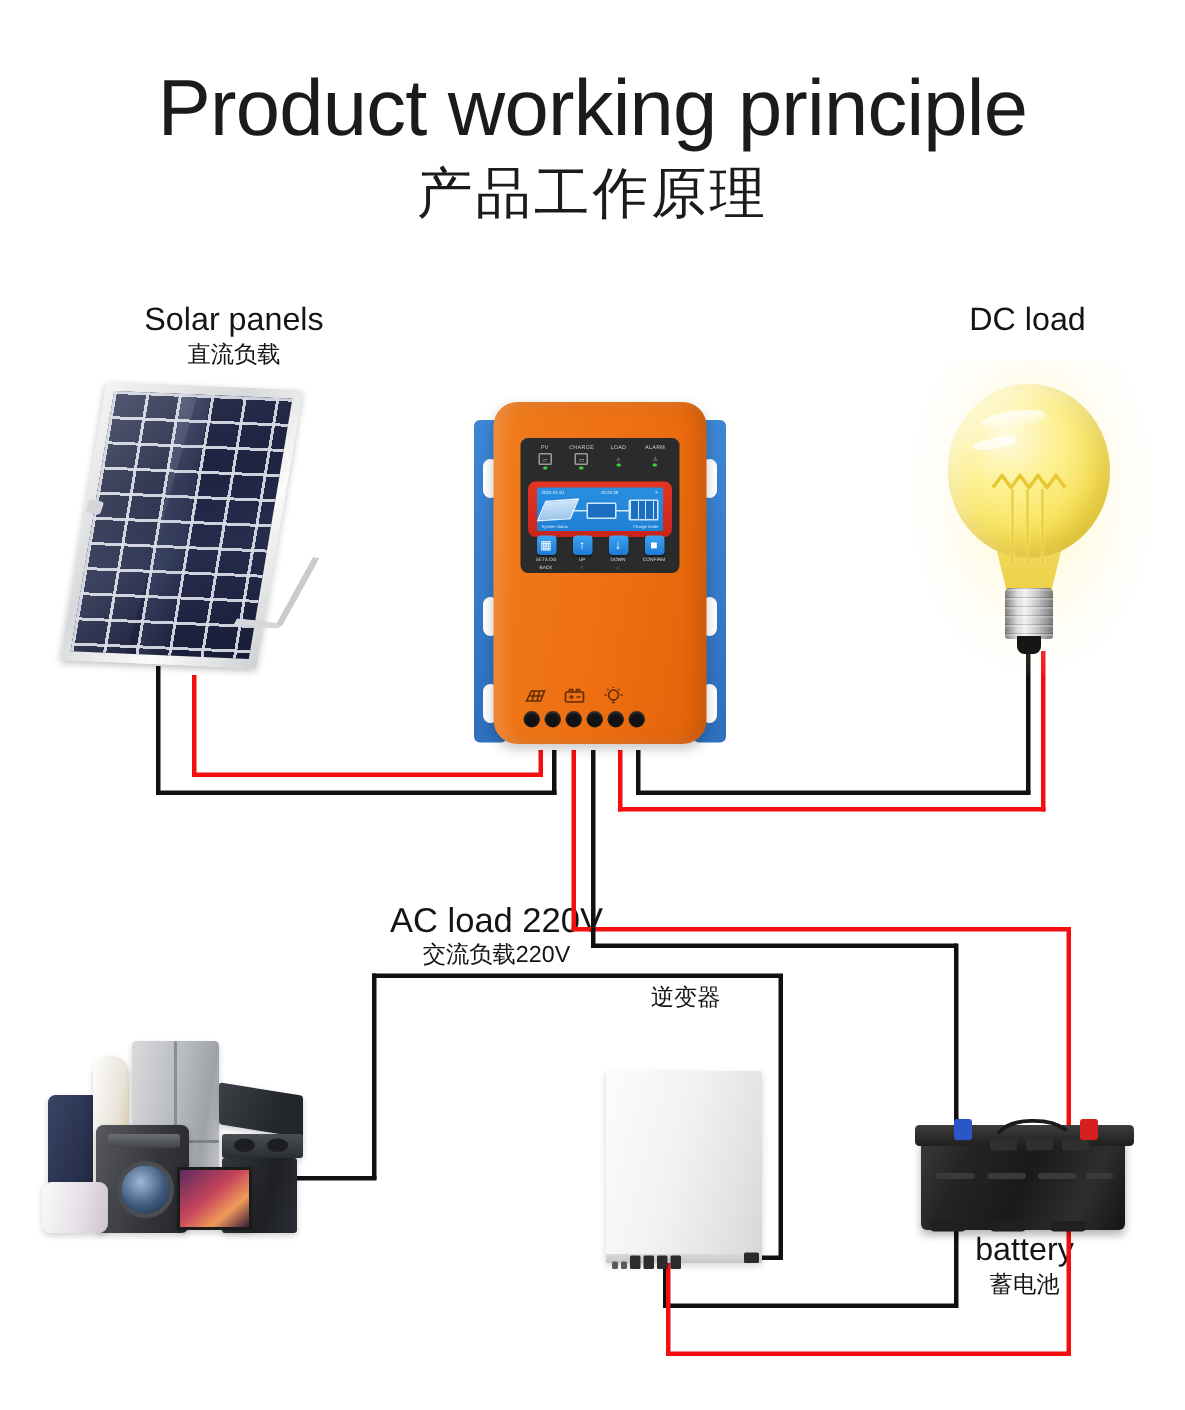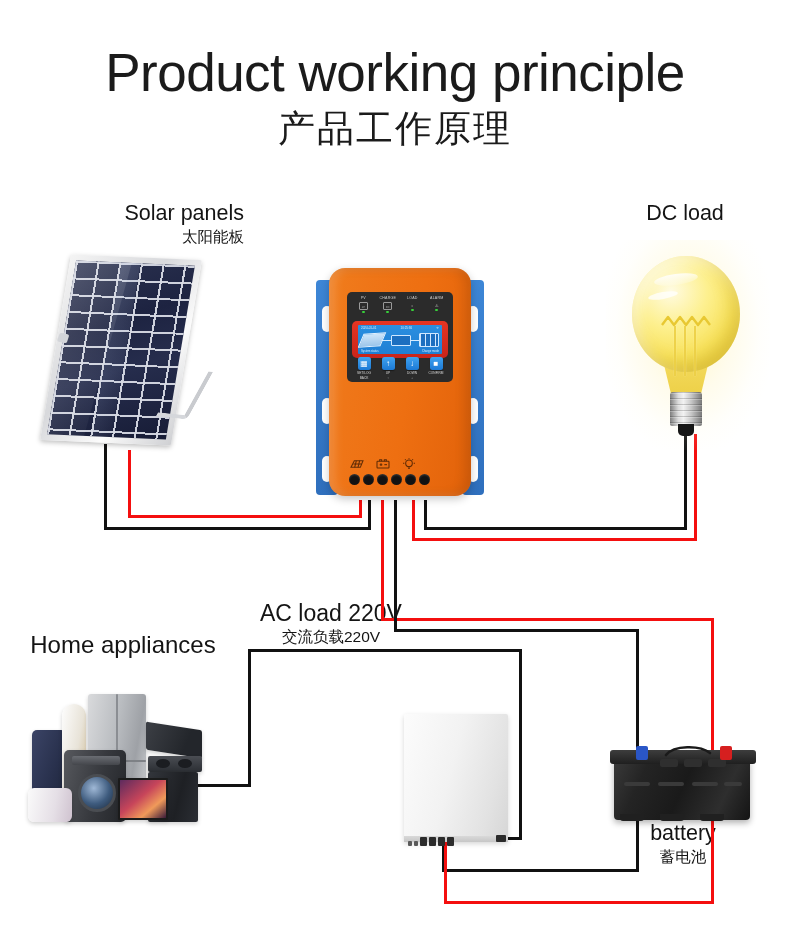--- a/index.html
+++ b/index.html
@@ -224,42 +224,42 @@
   .ap.shadow{box-shadow:0 2px 4px rgba(0,0,0,.18);}
 </style>
 </head>
 <body>
 
 <div id="stage">
 
   <div class="title-en">Product working principle</div>
   <div class="title-cn">产品工作原理</div>
 
-  <div class="lab" style="left:44px;top:200px;width:200px;text-align:right;">
+  <div class="lab" style="left:56px;top:200px;width:200px;">
     <div class="en">Solar panels</div>
-    <div class="cn">太阳能板</div>
+    <div class="cn">直流负载</div>
   </div>
 
   <div class="lab" style="left:300px;top:200px;width:200px;">
   </div>
 
   <div class="lab" style="left:590px;top:200px;width:190px;">
     <div class="en">DC load</div>
   </div>
 
   <div class="lab big" style="left:10px;top:630px;width:226px;">
-    <div class="en">Home appliances</div>
   </div>
 
   <div class="lab" style="left:236px;top:600px;width:190px;">
     <div class="en" style="font-size:23px;">AC load 220V</div>
     <div class="cn">交流负载220V</div>
   </div>
 
   <div class="lab" style="left:362px;top:655px;width:190px;">
+    <div class="cn">逆变器</div>
   </div>
 
   <div class="lab" style="left:588px;top:820px;width:190px;">
     <div class="en">battery</div>
     <div class="cn">蓄电池</div>
   </div>
 
   <div class="wire v" style="left:104px;top:444px;height:86px;"></div>
   <div class="wire h" style="left:104px;top:527px;width:267px;"></div>
   <div class="wire v" style="left:368px;top:500px;height:30px;"></div>

